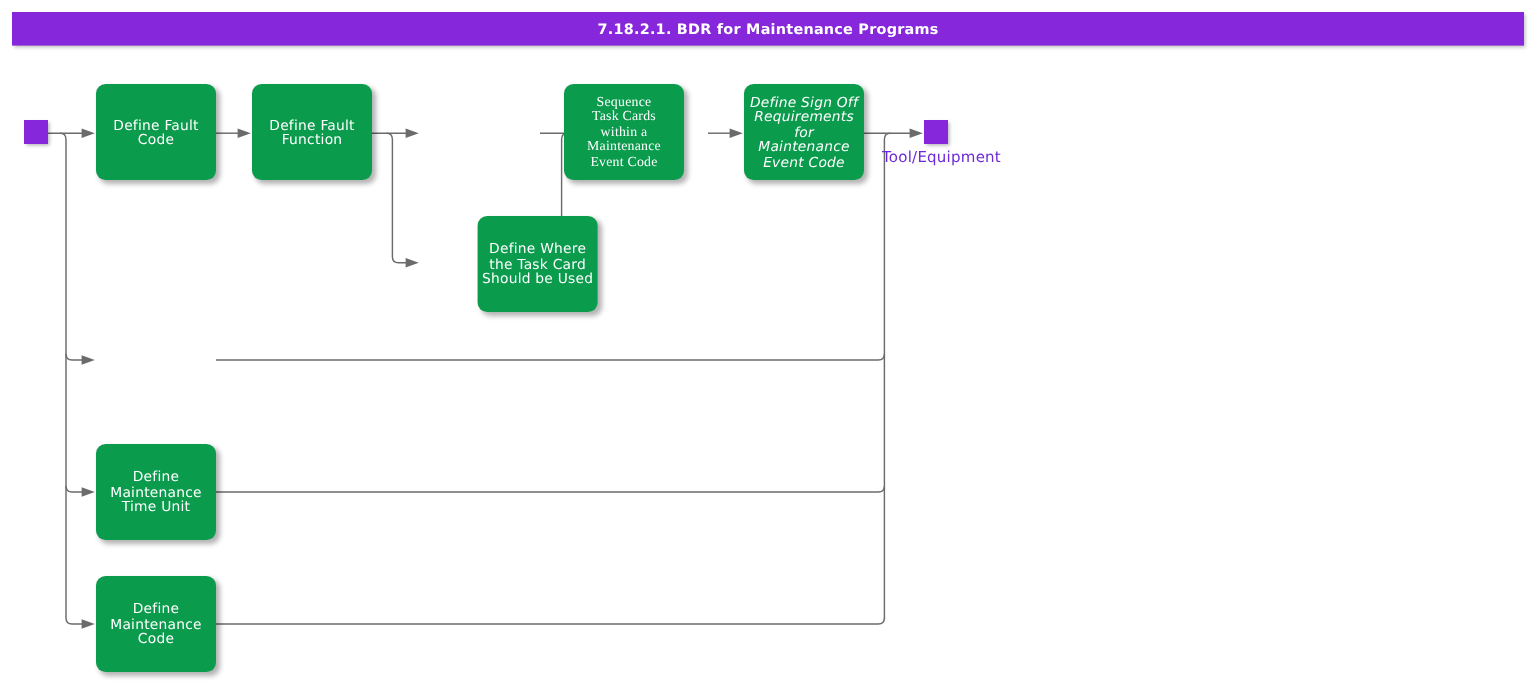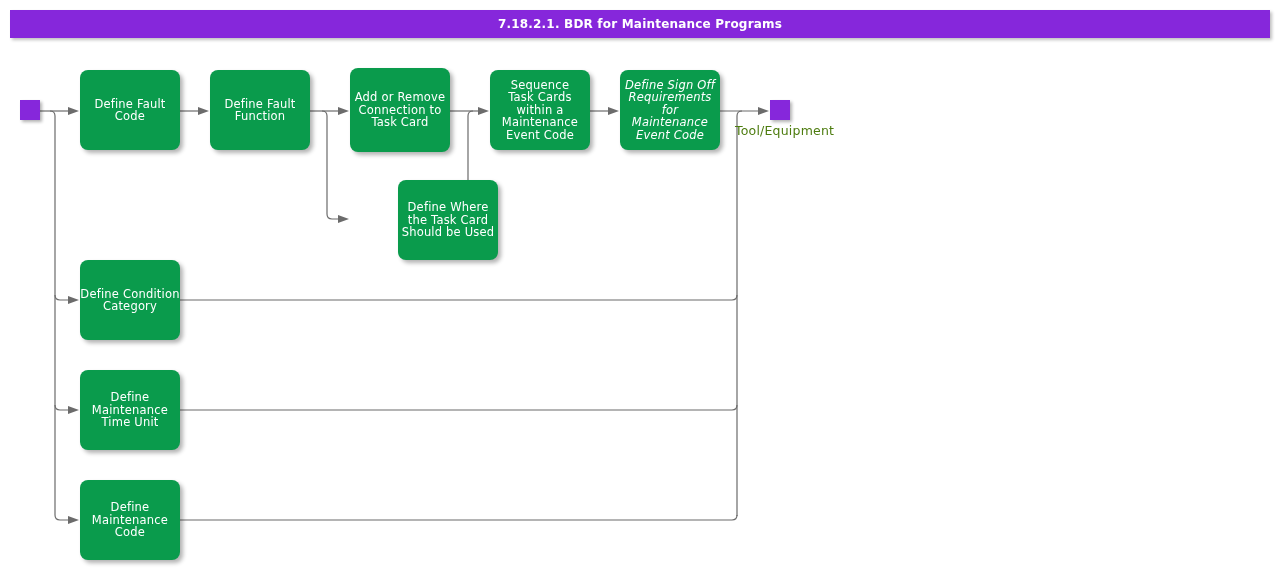--- a/index.html
+++ b/index.html
@@ -28,21 +28,21 @@
     text-align:center;font-size:11.5px;line-height:12.5px;
     white-space:pre-line;letter-spacing:.2px;
     box-shadow:3px 3px 4px rgba(0,0,0,.3);
   }
   .marker{
     position:absolute;width:20px;height:20px;
     background:var(--accent-purple,#8627DB);
     box-shadow:2px 2px 3px rgba(0,0,0,.3);
   }
   .edge-label{
-    position:absolute;font-size:12.5px;color:#4d7c0f;letter-spacing:.2px;
+    position:absolute;font-size:12.5px;color:#6d28d9;letter-spacing:.2px;
   }
 </style>
 </head>
 <body>
 
 <div class="stage">
 
   <div class="titlebar">
     <span class="title-text">7.18.2.1. BDR for Maintenance Programs</span>
   </div>
@@ -80,37 +80,32 @@
     <polygon points="79,520 68,516 68,524"></polygon>
   </svg>
 
   <div class="marker" style="left:20px;top:100px;"></div>
   <div class="marker" style="left:770px;top:100px;"></div>
 
   <div class="task" style="left:80px;top:70px;">Define Fault
 Code</div>
   <div class="task" style="left:210px;top:70px;">Define Fault
 Function</div>
-  <div class="task" style="left:350px;top:68px;height:84px;">Add or Remove
-Connection to
-Task Card</div>
-  <div class="task" style="left:490px;top:70px;">Sequence
+  <div class="task" style="left:470px;top:70px;font-family:Liberation Serif, serif;">Sequence
 Task Cards
 within a
 Maintenance
 Event Code</div>
   <div class="task" style="left:620px;top:70px;font-style:italic;">Define Sign Off
 Requirements for
 Maintenance
 Event Code</div>
   <div class="task" style="left:350px;top:180px;margin-left:48px;">Define Where
 the Task Card
 Should be Used</div>
-  <div class="task" style="left:80px;top:260px;">Define Condition
-Category</div>
   <div class="task" style="left:80px;top:370px;">Define
 Maintenance
 Time Unit</div>
   <div class="task" style="left:80px;top:480px;">Define
 Maintenance
 Code</div>
 
   <div class="edge-label" style="left:735px;top:123px;">Tool/Equipment</div>
 
 </div>

